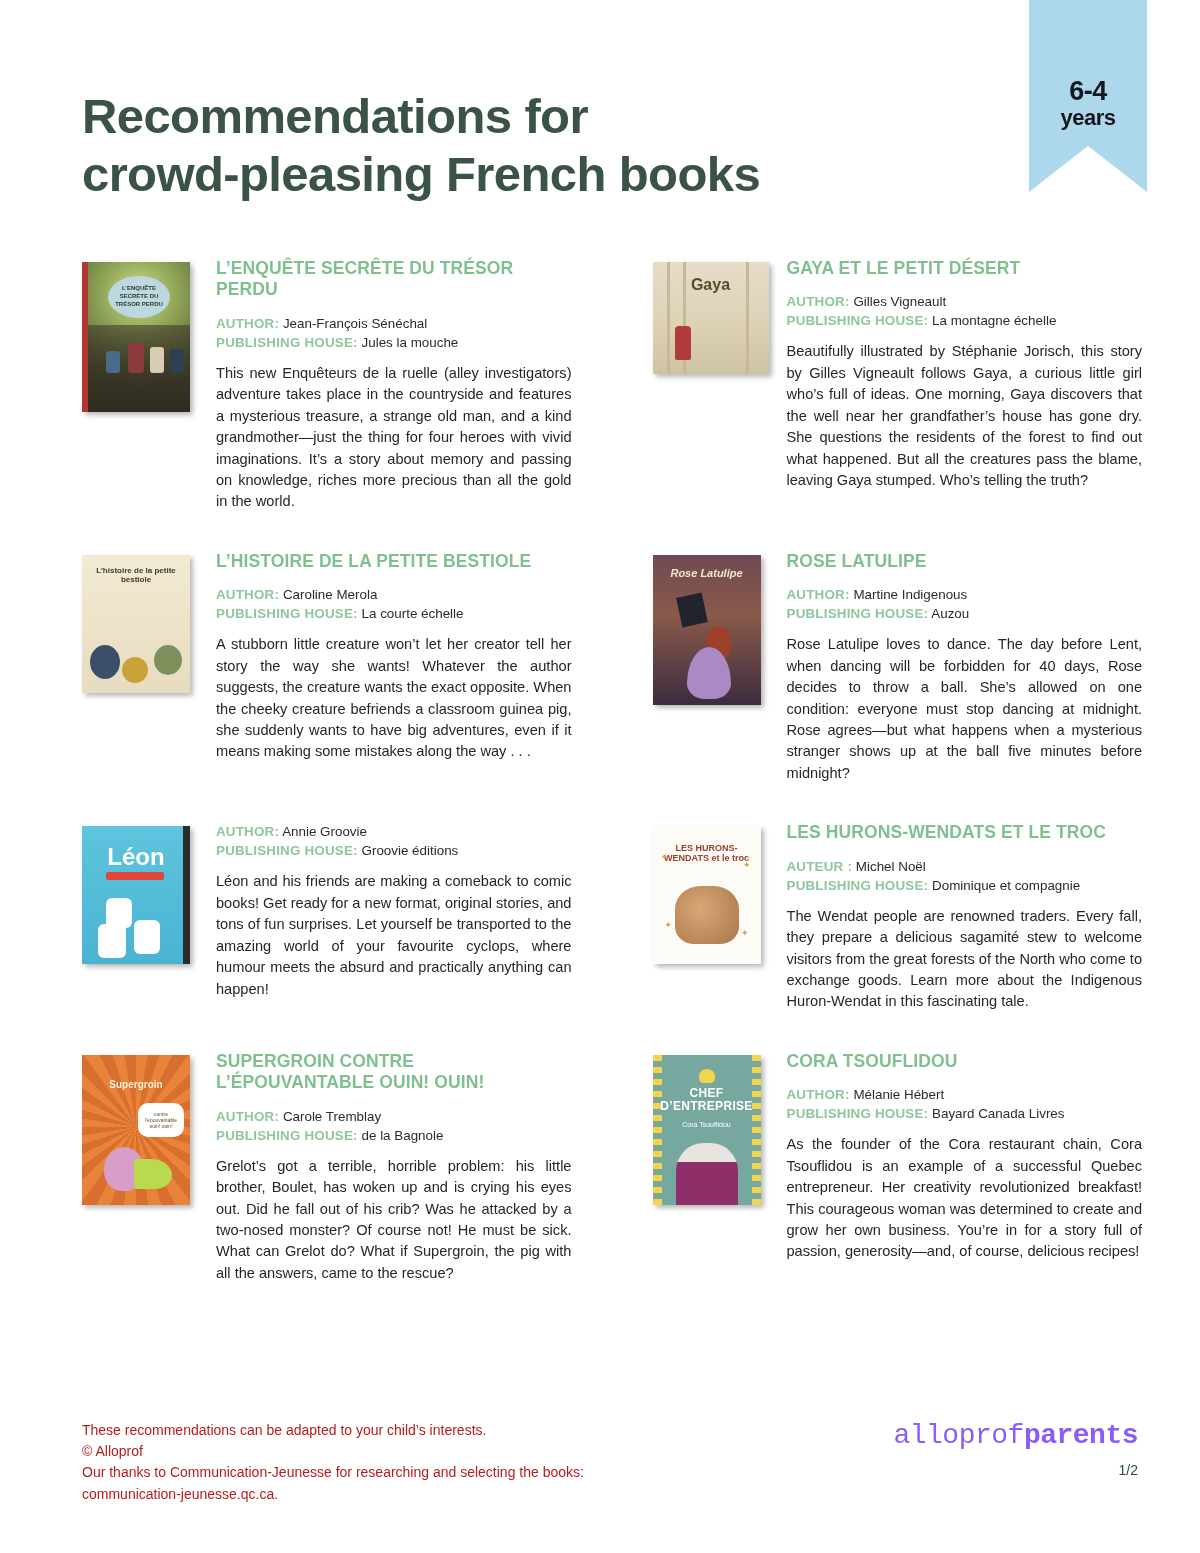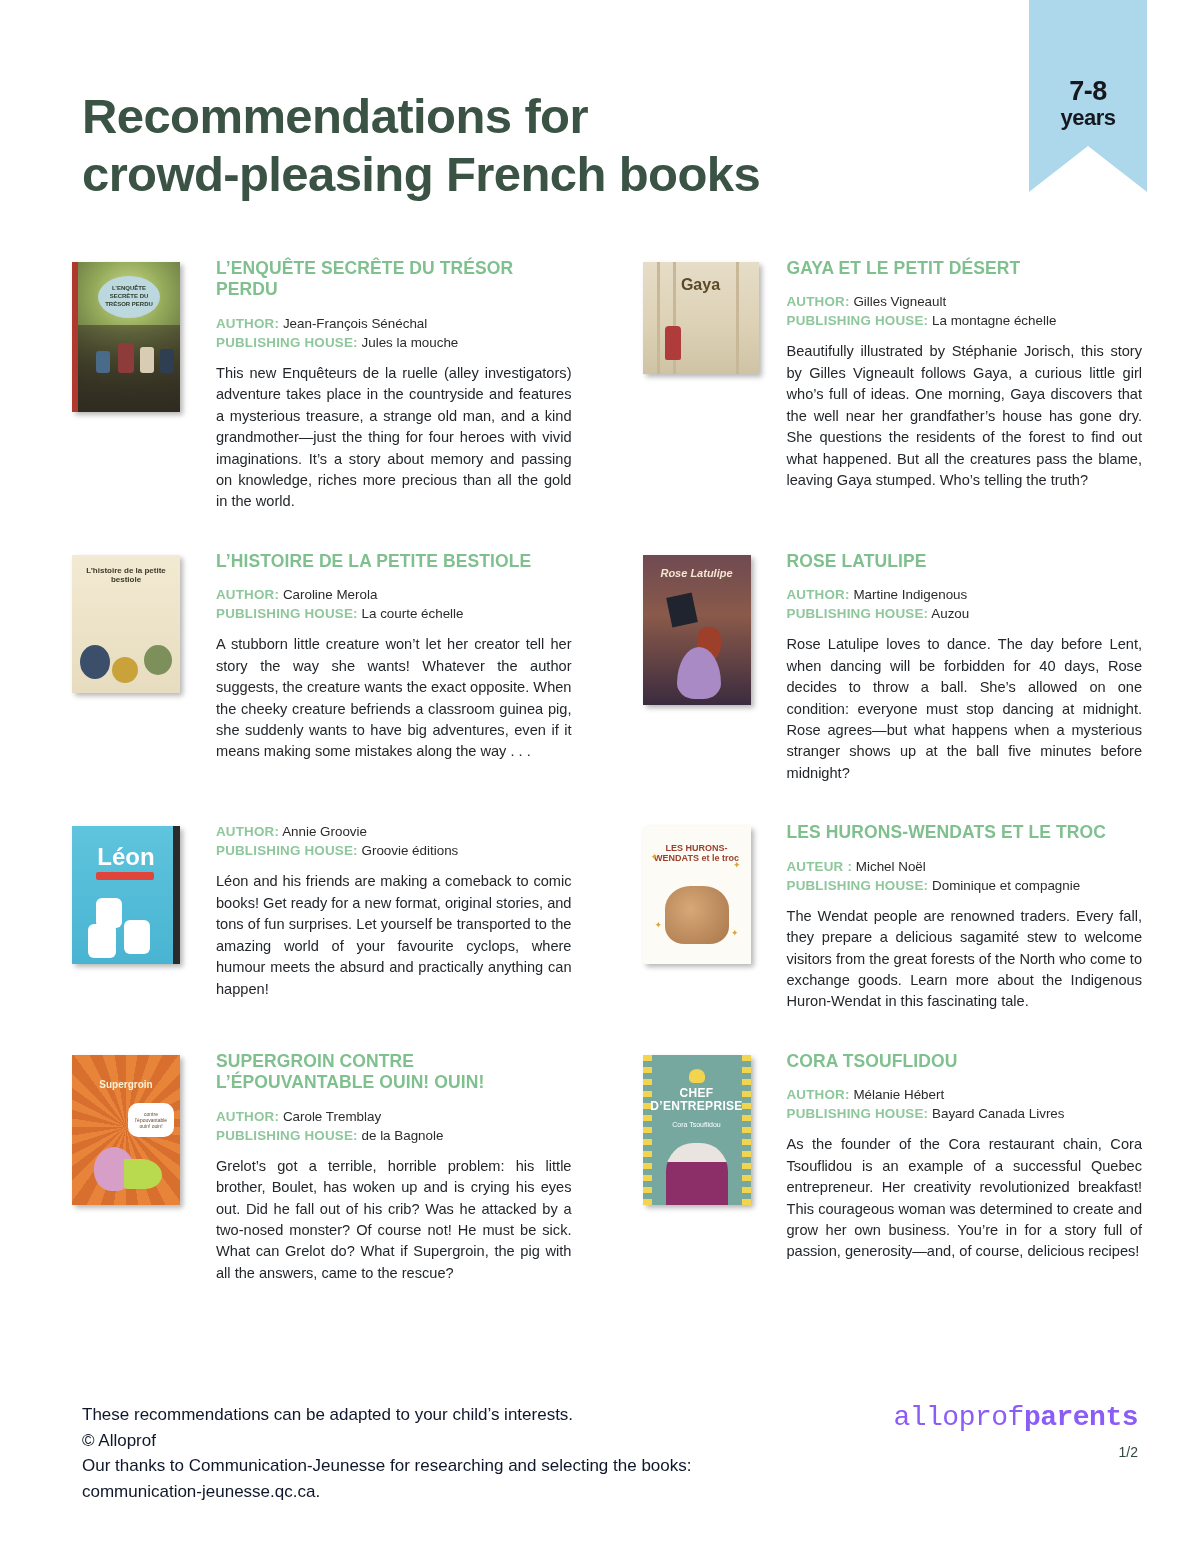--- a/index.html
+++ b/index.html
@@ -79,20 +79,21 @@
   
   .cover-wrap {
     flex: 0 0 130px;
     width: 130px;
     padding-top: 4px;
   }
   .cover {
     position: relative;
     width: 108px;
     height: 138px;
+    margin-left: 10px;
     box-shadow: 3px 3px 5px rgba(0,0,0,0.28);
     overflow: hidden;
     font-size: 8px;
     color: #fff;
     text-align: center;
   }
   .cover-tall { height: 150px; }
   .cover-sq { height: 112px; width: 116px; }
 
   .cover-title {
@@ -258,23 +259,23 @@
   .footer {
     position: absolute;
     left: 82px;
     bottom: 48px;
     width: 1056px;
     display: flex;
     justify-content: space-between;
     align-items: flex-start;
   }
   .footer-notes {
-    font-size: 17px;
+    font-size: 14px;
     line-height: 1.52;
-    color: #0f172a;
+    color: #b91c1c;
     max-width: 640px;
   }
   .footer-brand { text-align: right; padding-top: 2px; }
   .logo {
     font-size: 28px;
     color: #8b5cf6;
     letter-spacing: -0.5px;
     line-height: 1;
     white-space: nowrap;
     font-family: Liberation Mono, monospace;
@@ -284,21 +285,21 @@
   .page-num {
     font-size: 14px;
     color: #2F4A3C;
     margin-top: 12px;
   }
 </style>
 </head>
 <body>
 
 <div class="age-ribbon">
-  <span class="age-range">7-8</span>
+  <span class="age-range">6-4</span>
   <span class="age-unit">years</span>
 </div>
 
 <div class="page-header">
   <h1 class="page-title">
     <span>Recommendations for</span><br>
     <span>crowd-pleasing French books</span>
   </h1>
 </div>
 

